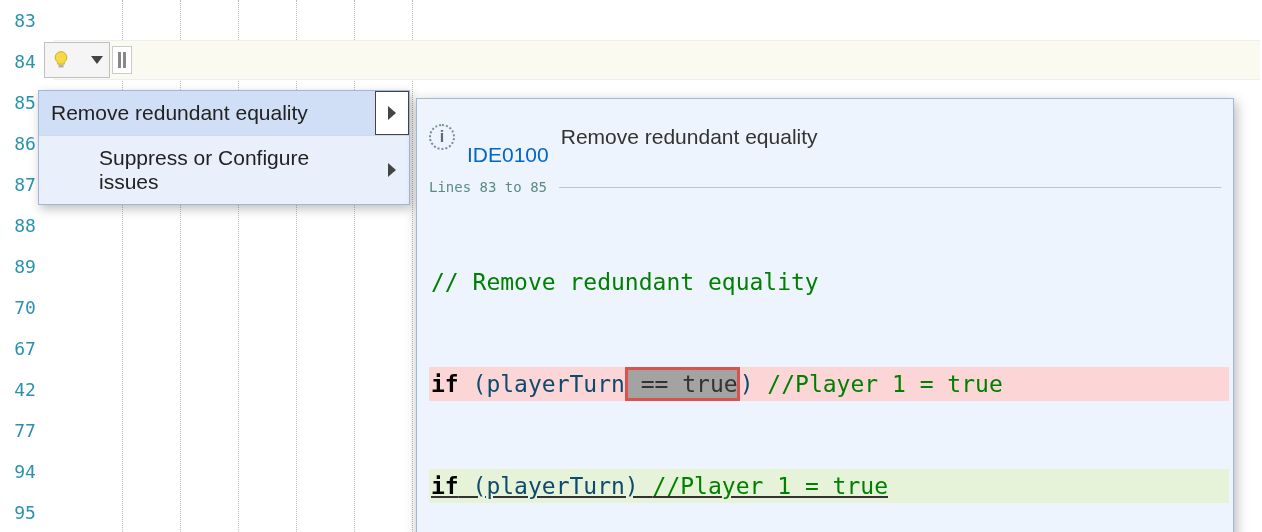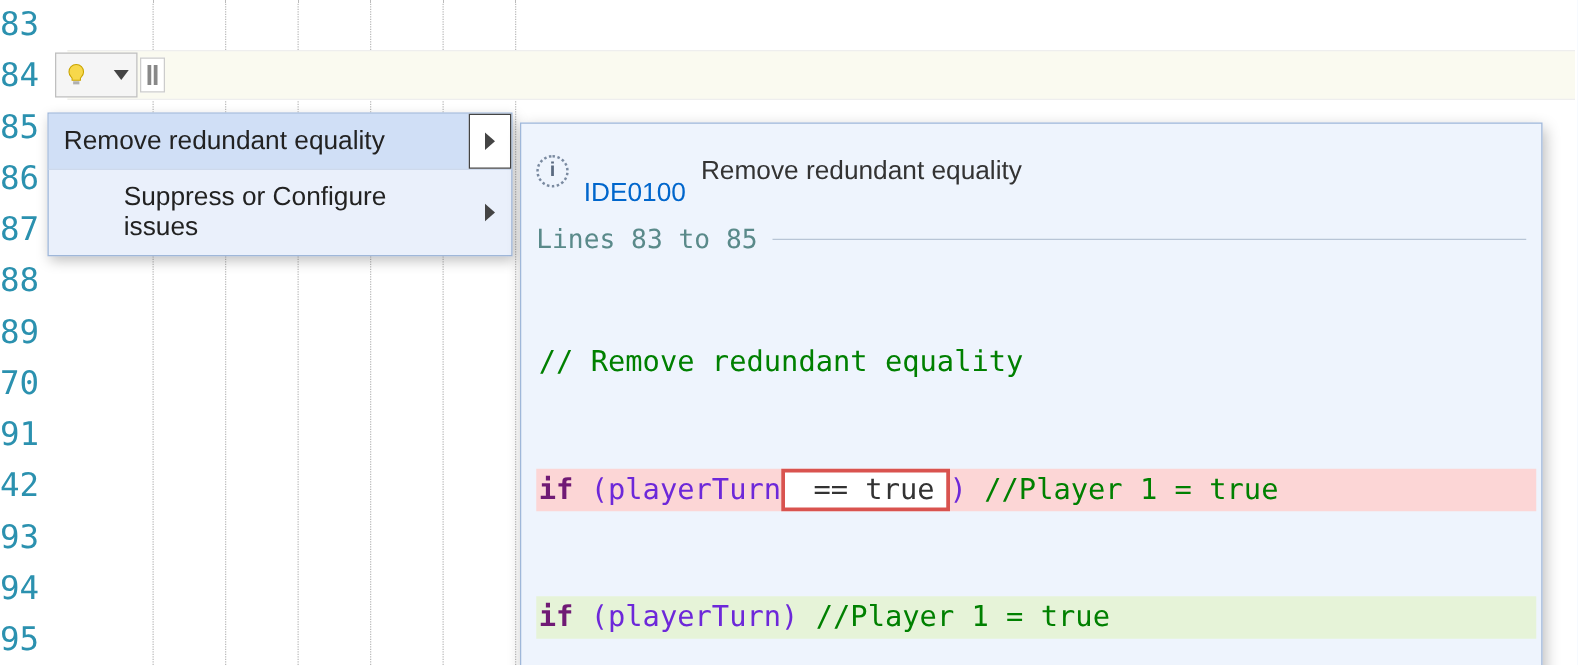--- a/index.html
+++ b/index.html
@@ -12,43 +12,43 @@
     overflow: hidden;
     position: relative;
   }
 
   
   .gutter {
     position: absolute;
     left: 0; top: 0;
     width: 54px;
     height: 100%;
-    text-align: left;
+    text-align: center;
     color: #2b91af;
     font-family: Consolas, monospace;
-    font-size: 26px;
+    font-size: 18px;
     line-height: 41px;
     padding-right: 4px;
   }
   .gutter div { height: 41px; }
 
   
   .code-area {
     position: absolute;
     left: 118px; top: 0; right: 2px;
     font-family: Consolas, monospace;
     font-size: 24px;
     line-height: 41px;
     white-space: pre;
   }
   .code-line { height: 41px; padding-left: 350px; }
-  .tok-kw { color: #701a75; font-weight: bold; }
+  .tok-kw { color: #000000; font-weight: bold; }
   .tok-comment { color: #008000; }
   .tok-true { color: #0000ff; }
-  .tok-plain { color: #6d28d9; }
+  .tok-plain { color: #0c4a6e; }
 
   .current-line-bg {
     position: absolute;
     left: 54px; right: 2px;
     top: 40px; height: 40px;
     background: #fafaf0;
     border-top: 1px solid #eee;
     border-bottom: 1px solid #eee;
   }
 
@@ -147,41 +147,41 @@
     color: #5a6a80;
     font-weight: bold;
     font-size: 16px;
   }
   .rule-link { color: #0066cc; margin-top: 36px; }
   .pp-range {
     padding: 4px 12px 2px 12px;
     display: flex; align-items: center; gap: 12px;
     color: #5a8a8a;
     font-family: Consolas, monospace;
-    font-size: 21px;
+    font-size: 14px;
   }
   .pp-range .line {
     flex: 1; height: 1px; background: #b8c5d6;
   }
   .diff {
     padding: 0 4px 8px 12px;
     font-family: Consolas, monospace;
     font-size: 23px;
     line-height: 34px;
     white-space: pre;
   }
   .diff-line { padding-left: 2px; }
   .diff-del { background: #fcd6d6; position: relative; }
-  .diff-add { background: #e6f3d8; }
+  .diff-add { background: #e6f3d8; text-decoration: underline; }
   .hl-change {
     outline: 3px solid #d9534f;
     outline-offset: -3px;
-    background: #ffffff;
+    background: #a3a3a3;
     display: inline-block;
-    padding: 0 12px;
+    padding: 0 2px;
   }
 </style>
 </head>
 <body>
 
 <div class="vguides">
   <div style="left:0px"></div>
   <div style="left:58px"></div>
   <div style="left:116px"></div>
   <div style="left:174px"></div>
@@ -193,23 +193,23 @@
 
 <div class="gutter">
   <div>83</div>
   <div>84</div>
   <div>85</div>
   <div>86</div>
   <div>87</div>
   <div>88</div>
   <div>89</div>
   <div>70</div>
-  <div>91</div>
+  <div>67</div>
   <div>42</div>
-  <div>93</div>
+  <div>77</div>
   <div>94</div>
   <div>95</div>
 </div>
 
 <div class="code-area">
   <div class="code-line">
     <span class="tok-comment">// Remove redundant equality</span>
   </div>
   <div class="code-line">
     <span class="tok-kw">if</span><span class="tok-plain"> (playerTurn == </span><span class="tok-true">true</span><span class="tok-plain">) </span><span class="tok-comment">//Player 1 = true</span>

